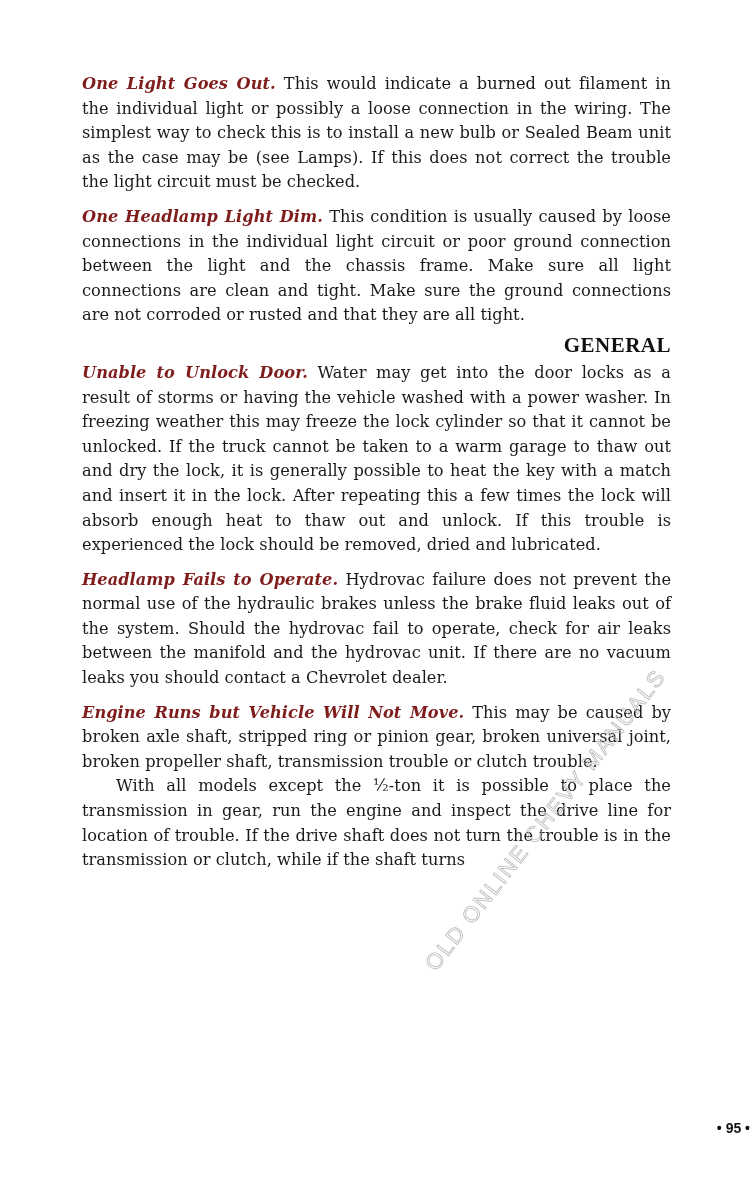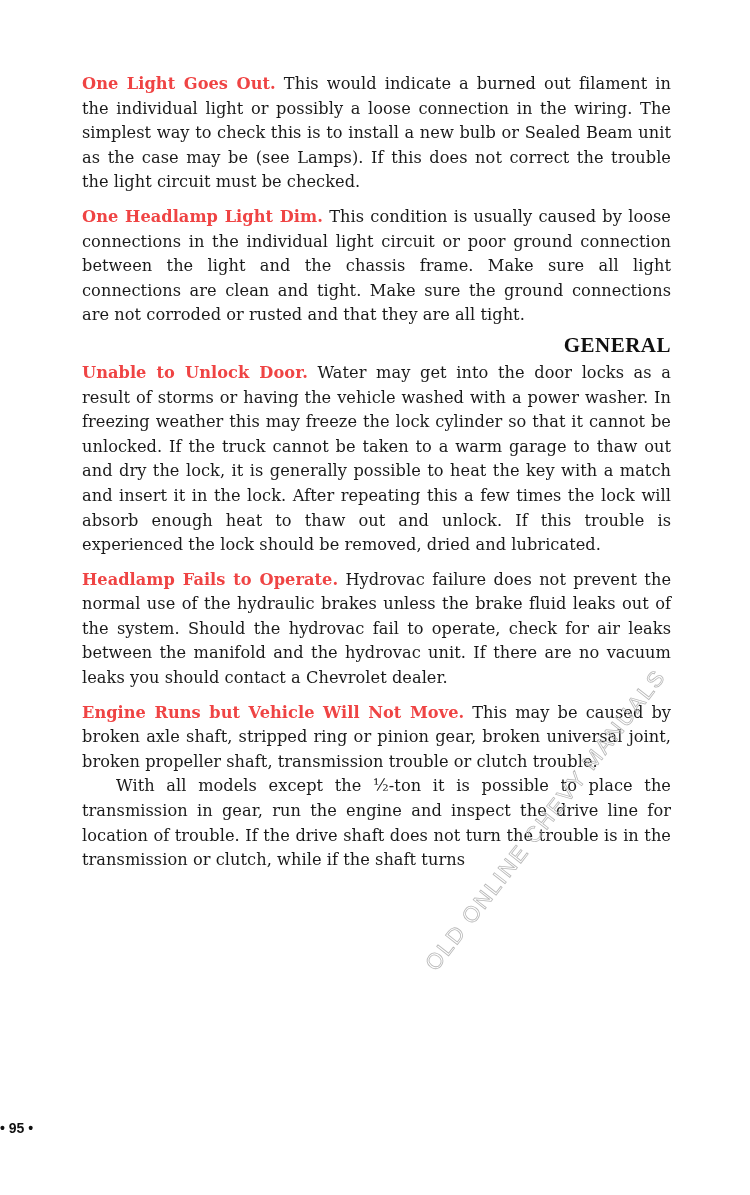--- a/index.html
+++ b/index.html
@@ -6,30 +6,30 @@
   body { width: 750px; height: 1195px; position: relative; overflow: hidden; }
   .page {
     position: absolute; left: 82px; top: 62px; width: 589px;
     font-family: "DejaVu Serif", "Liberation Serif", serif;
     font-size: 16.2px; line-height: 24.6px; color: #1a1a1a;
     text-align: justify; letter-spacing: 0.05px;
   }
   .para { margin: 0; }
   .para.indent { text-indent: 34px; }
   .gap { margin-top: 10px; }
-  .heading-run { font-weight: bold; color: #ef4444; }
+  .heading-run { font-weight: bold; color: #7f1d1d; font-style: italic; }
   .section-title {
     text-align: right; font-weight: bold; font-size: 21px;
     line-height: 28px; margin: 3px 0 2px 0; color: #111;
     font-family: "Liberation Serif", "DejaVu Serif", serif;
     letter-spacing: 0.5px;
   }
   .page-number {
     position: absolute; left: 0; width: 750px; top: 1120px;
-    text-align: left; font-family: "Liberation Sans", sans-serif;
+    text-align: right; font-family: "Liberation Sans", sans-serif;
     font-weight: bold; font-size: 14px; color: #111;
   }
   .watermark {
     position: absolute; left: 420px; top: 960px; width: 420px;
     transform: rotate(-52deg); transform-origin: 0 0;
     font-family: "Liberation Sans", sans-serif; font-size: 22px;
     letter-spacing: 2px; color: transparent;
     -webkit-text-stroke: 0.8px #b8b8b8; white-space: nowrap;
   }
 </style>

